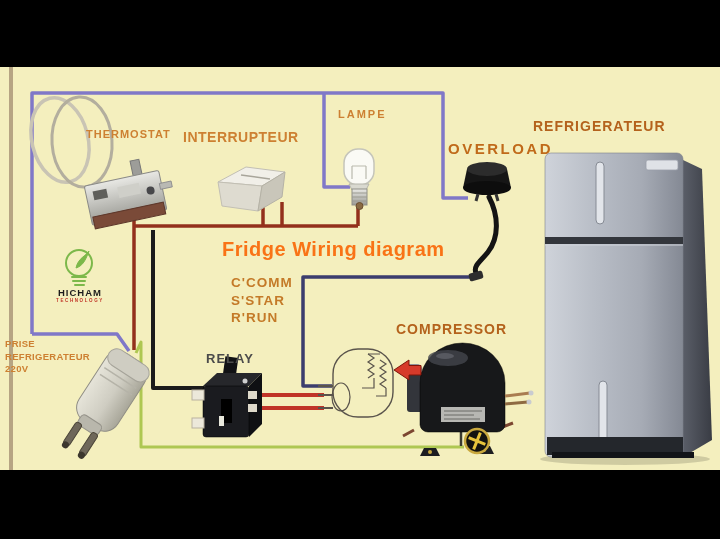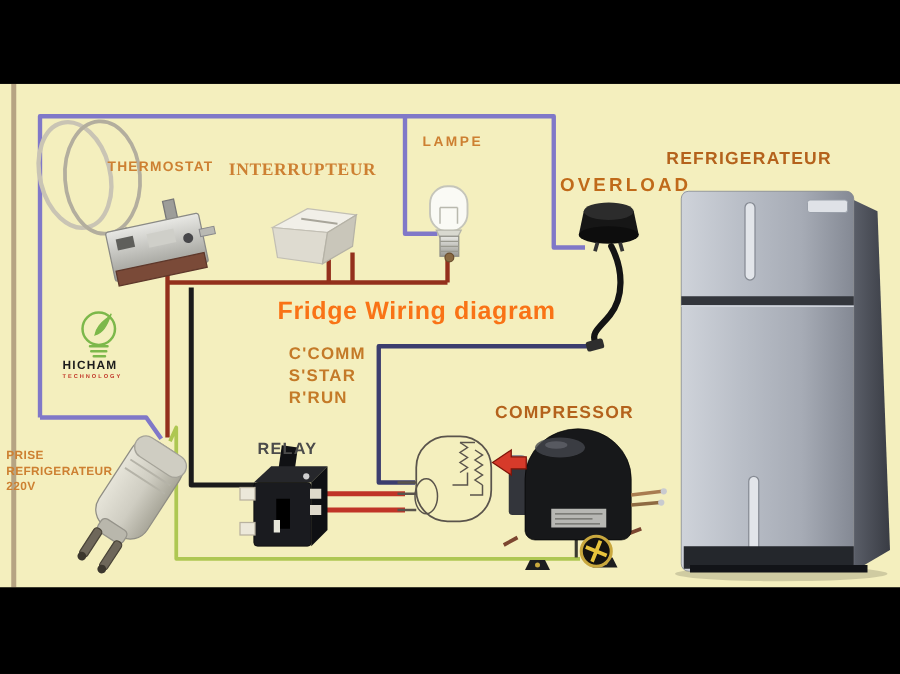--- a/index.html
+++ b/index.html
@@ -6,29 +6,29 @@
   #stage{position:relative;width:720px;height:539px;overflow:hidden;background:#000;
          font-family:"Liberation Sans","DejaVu Sans",sans-serif;}
   #paper{position:absolute;left:0;top:67px;width:720px;height:403px;background:#f4efbe;}
   #left-edge{position:absolute;left:9px;top:67px;width:4px;height:403px;background:#6b4a3c;opacity:.45;}
   svg{position:absolute;left:0;top:0;}
   .lbl{position:absolute;font-weight:bold;white-space:nowrap;}
   .orange{color:#cd8032;}
   .deep-orange{color:#b4621c;}
   #title{left:222px;top:238px;font-size:20px;color:#f97316;letter-spacing:.5px;}
   #lbl-thermostat{left:86px;top:128px;font-size:11px;letter-spacing:1px;}
-  #lbl-interrupteur{left:183px;top:129px;font-size:14px;letter-spacing:.5px;font-family:Liberation Serif, serif;}
+  #lbl-interrupteur{left:183px;top:129px;font-size:14px;letter-spacing:.5px;}
   #lbl-lampe{left:338px;top:108px;font-size:11px;letter-spacing:2px;}
   #lbl-overload{left:448px;top:140px;font-size:15px;letter-spacing:2.5px;color:#c06a1a;}
   #lbl-refrigerateur{left:533px;top:118px;font-size:14px;letter-spacing:1px;}
   #lbl-compressor{left:396px;top:321px;font-size:14px;letter-spacing:1px;}
   #lbl-relay{left:206px;top:351px;font-size:13px;color:#4b4b4b;letter-spacing:1px;}
-  #lbl-prise{left:5px;top:359px;font-size:9.5px;line-height:12.5px;letter-spacing:.3px;}
+  #lbl-prise{left:5px;top:338px;font-size:9.5px;line-height:12.5px;letter-spacing:.3px;}
   #legend{left:231px;top:274px;font-size:13.5px;line-height:17.5px;color:#c47a28;letter-spacing:1px;}
-  #logo-text{left:50px;top:287px;width:60px;}
+  #logo-text{left:50px;top:287px;width:60px;text-align:center;}
   #logo-name{display:block;font-size:9.5px;color:#1c1c1c;letter-spacing:1px;font-weight:bold;}
   #logo-sub{display:block;font-size:4.5px;color:#c03427;letter-spacing:1.6px;font-weight:bold;}
 </style>
 </head>
 <body>
 
 <div id="stage">
   <div id="paper"></div>
   <div id="left-edge"></div>
 

